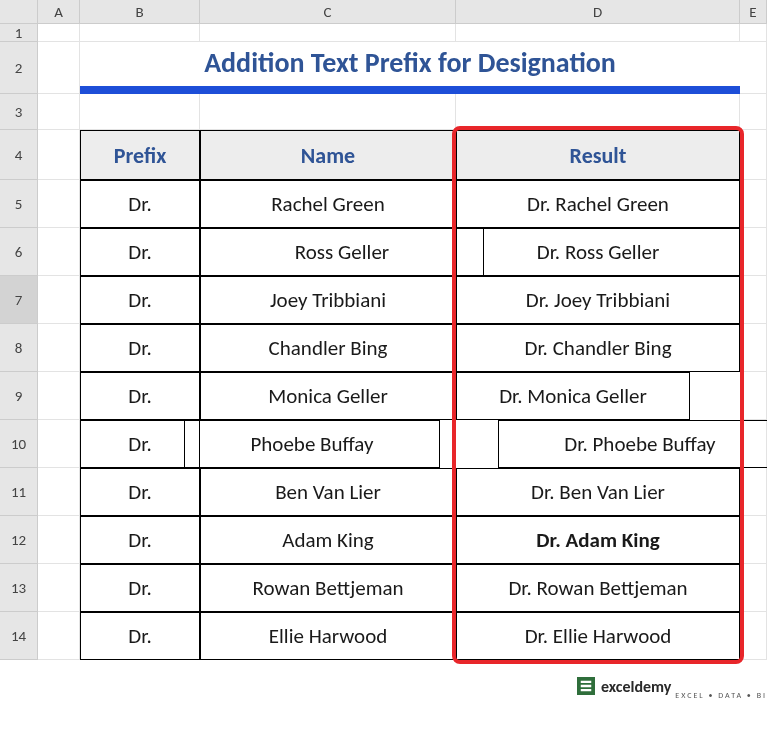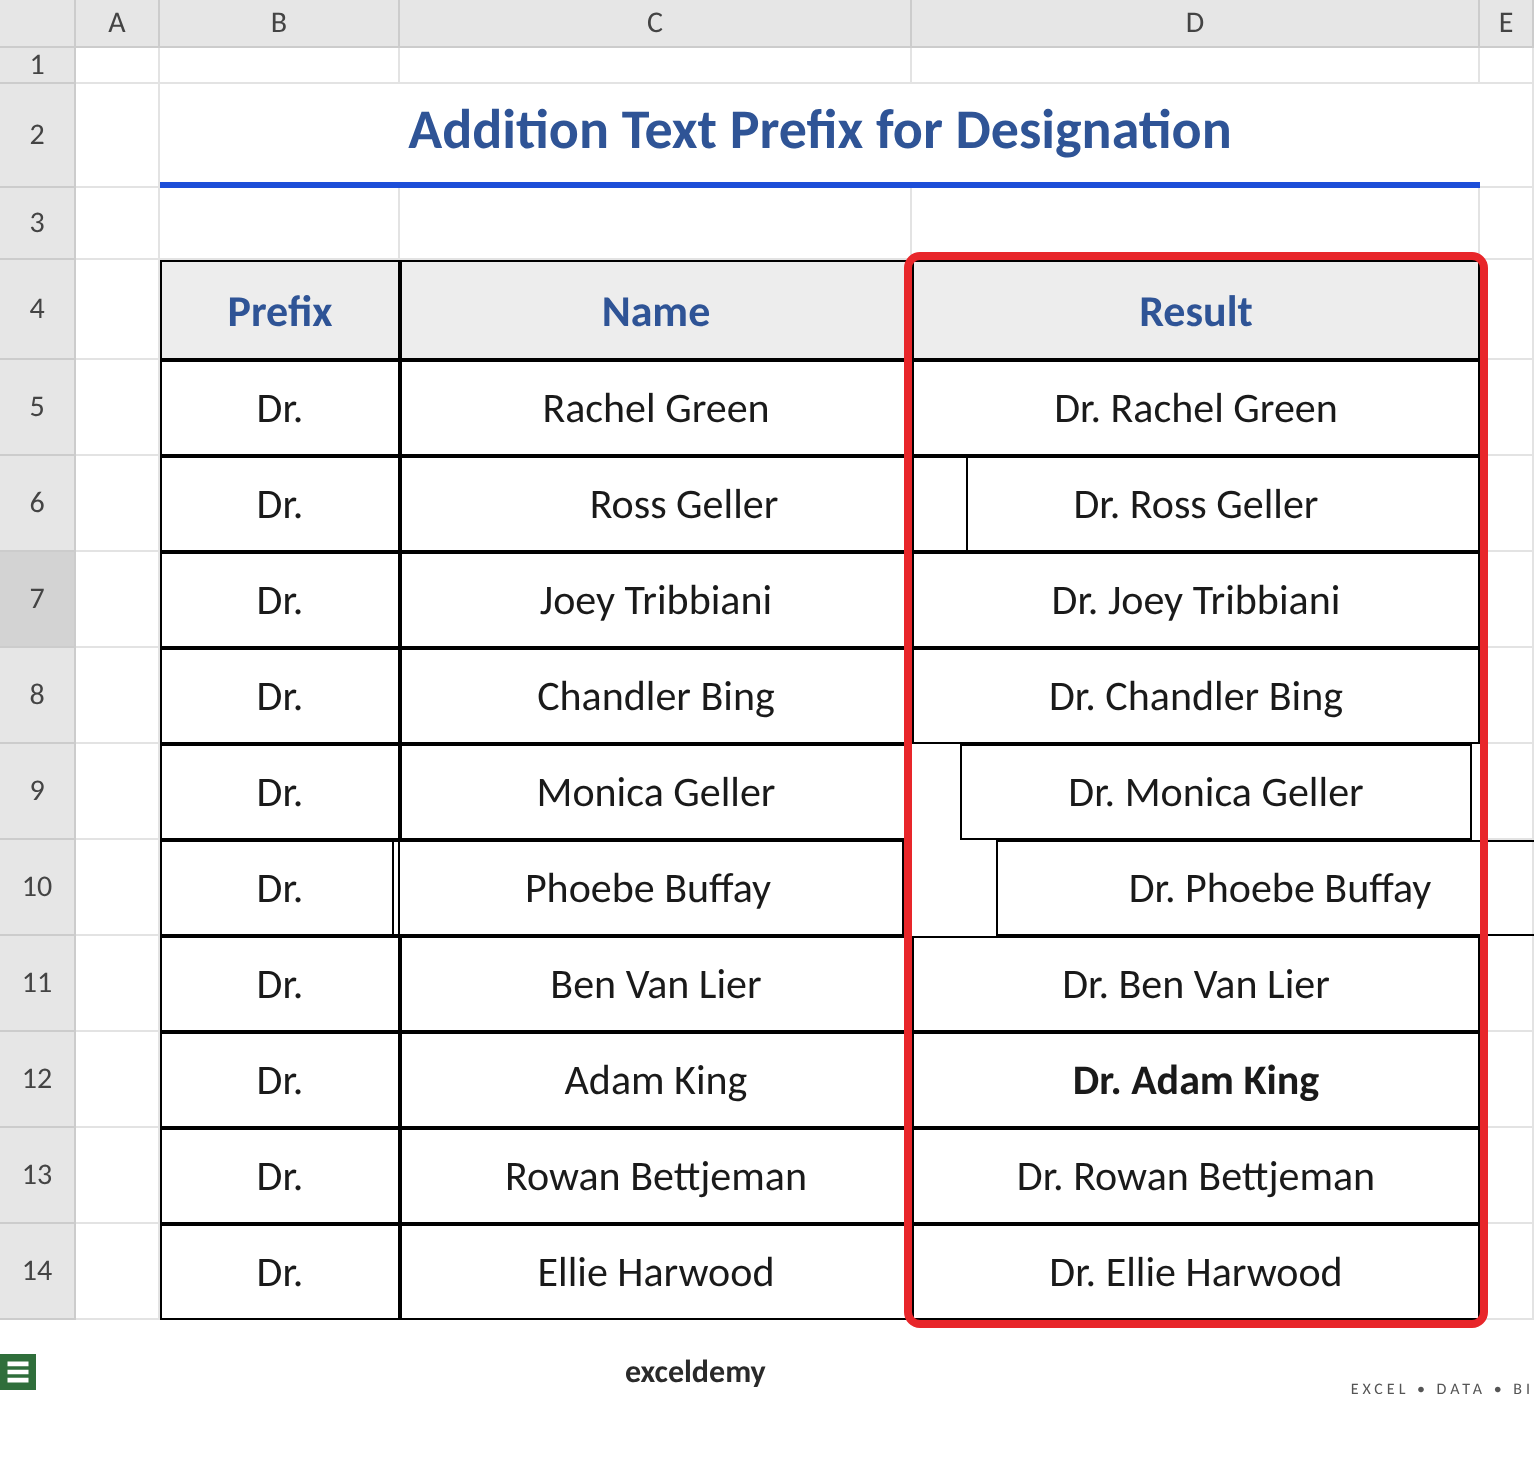--- a/index.html
+++ b/index.html
@@ -80,21 +80,21 @@
     overflow: hidden;
   }
   .gridline {
     border-right: 1px solid #e3e3e3;
     border-bottom: 1px solid #e3e3e3;
   }
   .title-cell {
     font-weight: bold;
     font-size: 28px;
     color: #2f5496;
-    border-bottom: 3px solid #1d4ed8;
+    border-bottom: 8px solid #1d4ed8;
     padding-bottom: 4px;
   }
   .header-cell {
     font-weight: bold;
     font-size: 22px;
     color: #2f5496;
     background: #ededed;
     border: 1.5px solid #000000;
   }
   .data-cell {
@@ -107,21 +107,21 @@
     border-radius: 8px;
     pointer-events: none;
     box-sizing: border-box;
   }
   .footer {
     position: absolute;
     left: 0;
     width: 767px;
     display: flex;
     align-items: center;
-    justify-content: space-between;
+    justify-content: flex-end;
     height: 40px;
     font-size: 16px;
     color: #2a2a2a;
   }
   .footer-logo {
     width: 18px; height: 18px;
     background: #2f6e3b;
     margin-right: 6px;
     display: inline-flex;
     align-items: center;
@@ -216,23 +216,23 @@
       <div class="cell data-cell" style="left: 162px; top: 204px; width: 284px; height: 48px;">Ross Geller</div>
       <div class="cell data-cell" style="left: 418px; top: 204px; width: 284px; height: 48px;">Dr. Ross Geller</div>
       <div class="cell data-cell" style="left: 42px; top: 252px; width: 120px; height: 48px;">Dr.</div>
       <div class="cell data-cell" style="left: 162px; top: 252px; width: 256px; height: 48px;">Joey Tribbiani</div>
       <div class="cell data-cell" style="left: 418px; top: 252px; width: 284px; height: 48px;">Dr. Joey Tribbiani</div>
       <div class="cell data-cell" style="left: 42px; top: 300px; width: 120px; height: 48px;">Dr.</div>
       <div class="cell data-cell" style="left: 162px; top: 300px; width: 256px; height: 48px;">Chandler Bing</div>
       <div class="cell data-cell" style="left: 418px; top: 300px; width: 284px; height: 48px;">Dr. Chandler Bing</div>
       <div class="cell data-cell" style="left: 42px; top: 348px; width: 120px; height: 48px;">Dr.</div>
       <div class="cell data-cell" style="left: 162px; top: 348px; width: 256px; height: 48px;">Monica Geller</div>
-      <div class="cell data-cell" style="left: 442px; top: 348px; width: 256px; height: 48px;">Dr. Monica Geller</div>
+      <div class="cell data-cell" style="left: 418px; top: 348px; width: 234px; height: 48px;">Dr. Monica Geller</div>
       <div class="cell data-cell" style="left: 42px; top: 396px; width: 120px; height: 48px;">Dr.</div>
-      <div class="cell data-cell" style="left: 158px; top: 396px; width: 256px; height: 48px;">Phoebe Buffay</div>
+      <div class="cell data-cell" style="left: 146px; top: 396px; width: 256px; height: 48px;">Phoebe Buffay</div>
       <div class="cell data-cell" style="left: 418px; top: 396px; width: 284px; height: 48px; margin-left: 42px;">Dr. Phoebe Buffay</div>
       <div class="cell data-cell" style="left: 42px; top: 444px; width: 120px; height: 48px;">Dr.</div>
       <div class="cell data-cell" style="left: 162px; top: 444px; width: 256px; height: 48px;">Ben Van Lier</div>
       <div class="cell data-cell" style="left: 418px; top: 444px; width: 284px; height: 48px;">Dr. Ben Van Lier</div>
       <div class="cell data-cell" style="left: 42px; top: 492px; width: 120px; height: 48px;">Dr.</div>
       <div class="cell data-cell" style="left: 162px; top: 492px; width: 256px; height: 48px;">Adam King</div>
       <div class="cell data-cell" style="left: 418px; top: 492px; width: 284px; height: 48px; font-weight: bold;">Dr. Adam King</div>
       <div class="cell data-cell" style="left: 42px; top: 540px; width: 120px; height: 48px;">Dr.</div>
       <div class="cell data-cell" style="left: 162px; top: 540px; width: 256px; height: 48px;">Rowan Bettjeman</div>
       <div class="cell data-cell" style="left: 418px; top: 540px; width: 284px; height: 48px;">Dr. Rowan Bettjeman</div>

